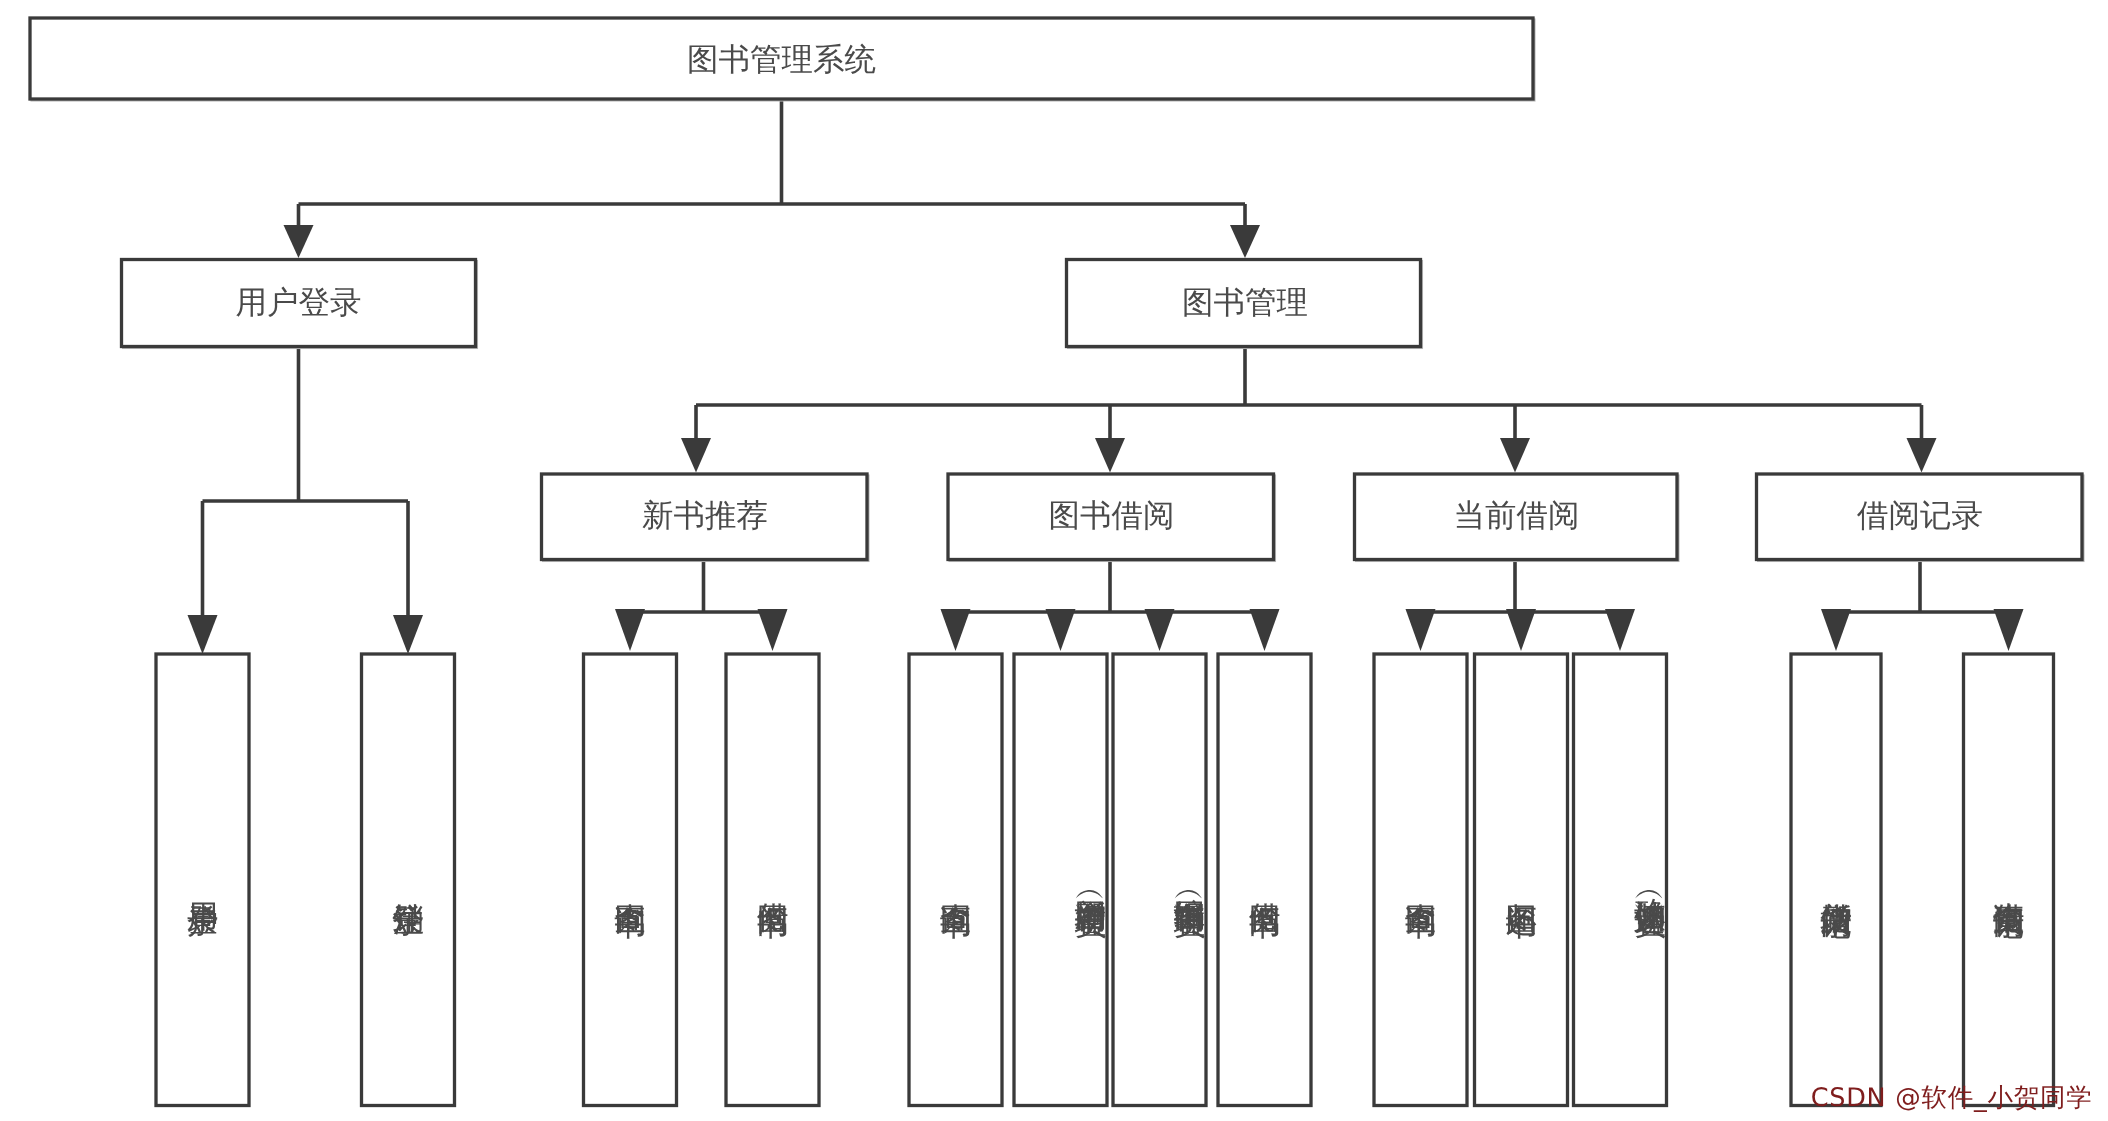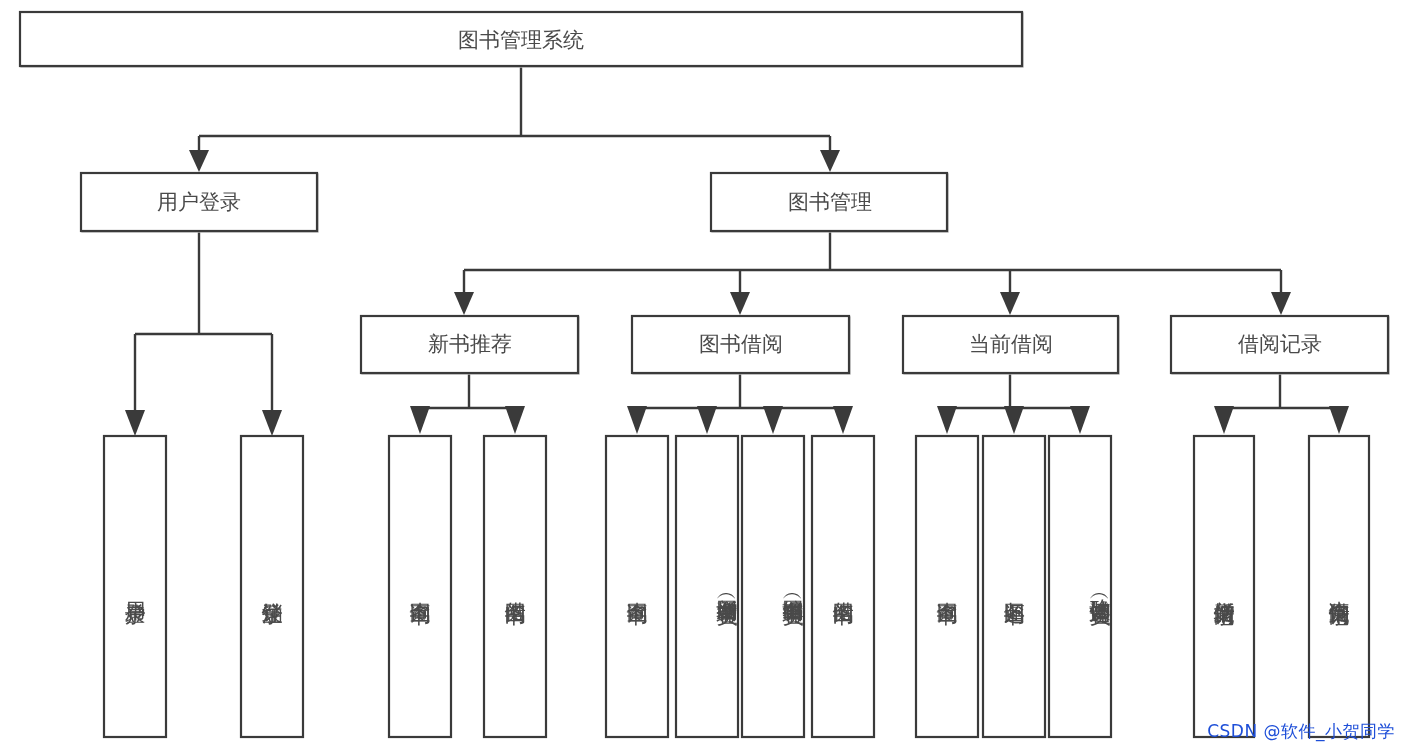--- a/index.html
+++ b/index.html
@@ -68,21 +68,21 @@
     justify-content: center;
     white-space: nowrap;
     pointer-events: none;
   }
   .watermark {
     position: absolute;
     right: 10px;
     bottom: 4px;
     font-family: "DejaVu Sans", "Liberation Sans", sans-serif;
     font-size: 17px;
-    color: #1d4ed8;
+    color: #7f1d1d;
     white-space: nowrap;
     letter-spacing: 0.5px;
   }
 </style>
 </head>
 <body>
 
 <div id="diagram-root">
 
   <svg class="diagram" viewBox="0 0 1405 747" xmlns="http://www.w3.org/2000/svg">

